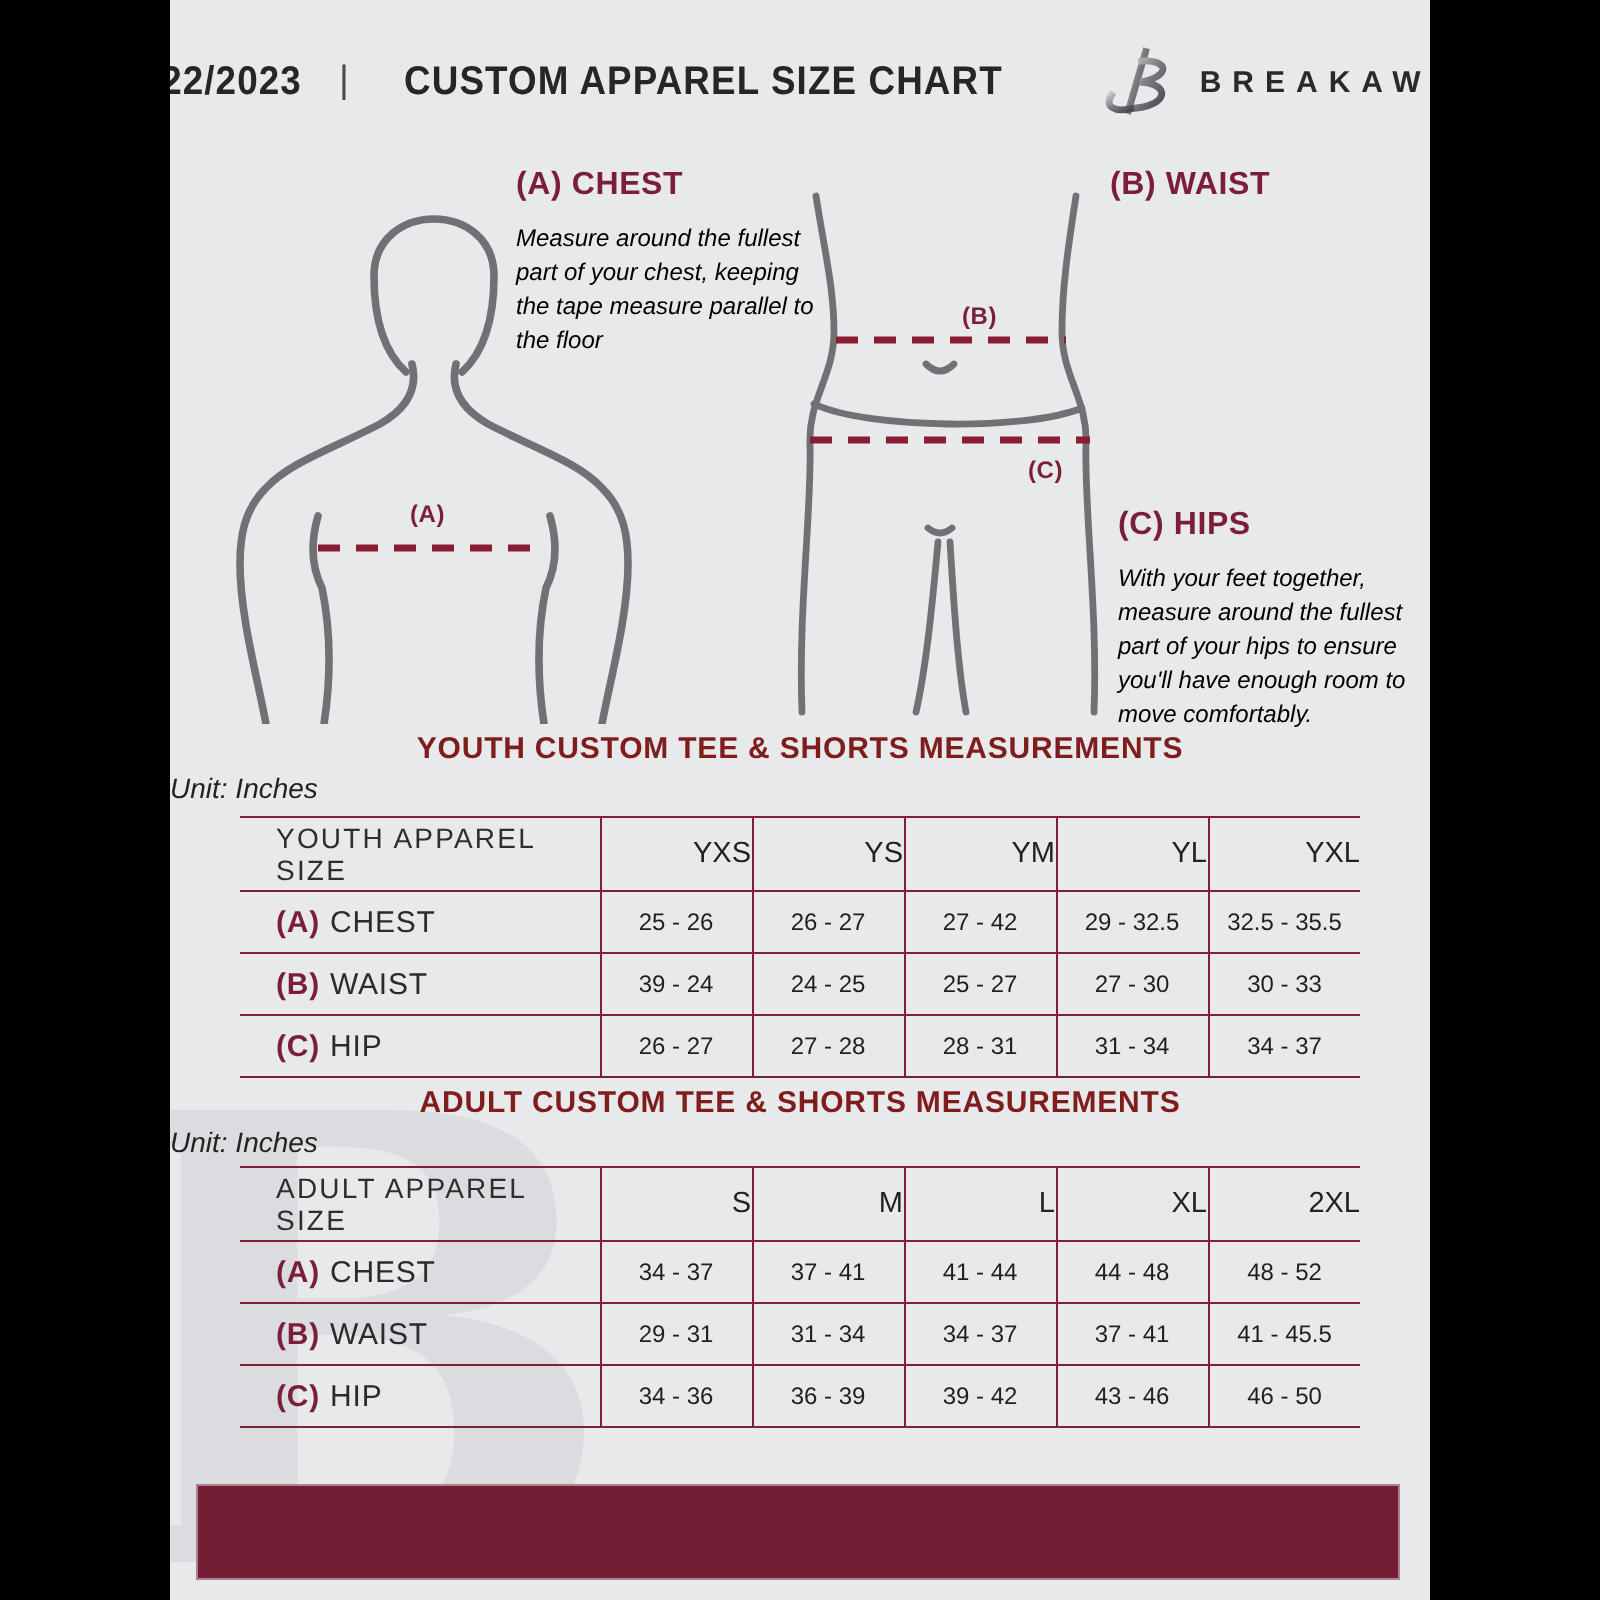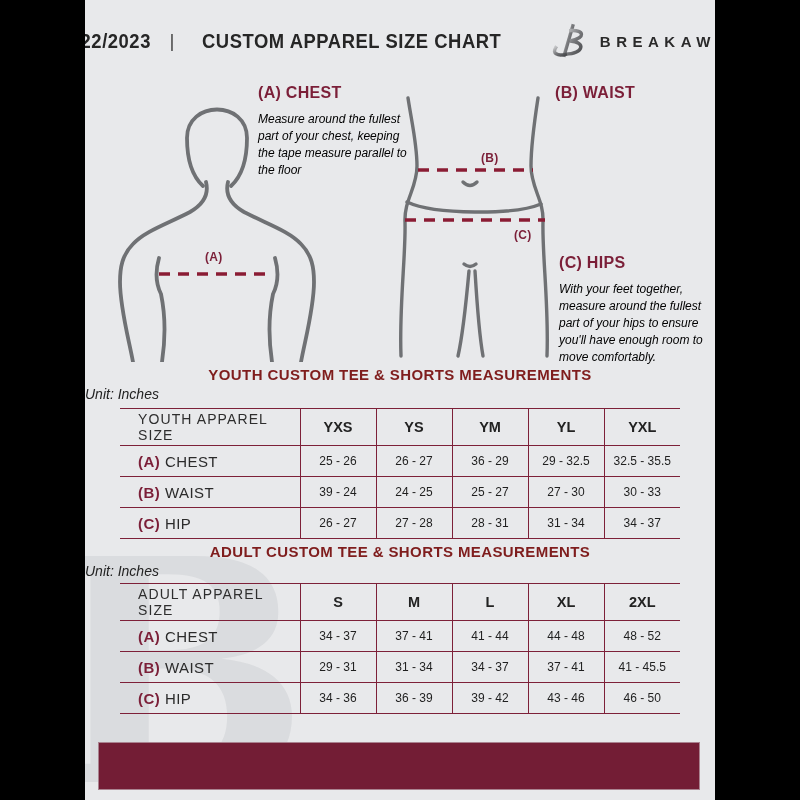--- a/index.html
+++ b/index.html
@@ -67,21 +67,21 @@
     position:absolute;left:35px;width:560px;border-collapse:collapse;table-layout:fixed;
   }
   .tbl-youth{top:408px;} .tbl-adult{top:583px;}
   .size-tbl col.c-label{width:180px;}
   .size-tbl col.c-val{width:76px;}
   .size-tbl th,.size-tbl td{
     border-top:1.5px solid #7d2038;border-bottom:1.5px solid #7d2038;
     padding:0;text-align:center;vertical-align:middle;
   }
   .size-tbl th+th,.size-tbl td+td{border-left:1.5px solid #7d2038;}
-  .size-tbl thead th{height:36px;font-size:14.5px;font-weight:bold;color:#222;}
+  .size-tbl thead th{height:36px;font-size:14.5px;font-weight:normal;color:#222;text-align:right;}
   .size-tbl thead th.lead{
     text-align:left;padding-left:18px;font-weight:normal;font-size:14px;
     letter-spacing:1.1px;color:#2e2e2e;
   }
   .size-tbl tbody td{height:30px;font-size:12px;color:#1f1f1f;}
   .size-tbl tbody td.lead{
     text-align:left;padding-left:18px;font-size:15px;color:#2b2b2b;letter-spacing:0.4px;
   }
   .size-tbl .pref{font-weight:bold;color:#7b1f38;margin-right:5px;}
   
@@ -187,21 +187,21 @@
         <th>YM</th>
         <th>YL</th>
         <th>YXL</th>
       </tr>
     </thead>
     <tbody>
       <tr>
         <td class="lead"><span class="pref">(A)</span><span>CHEST</span></td>
         <td>25 - 26</td>
         <td>26 - 27</td>
-        <td>36 - 29</td>
+        <td>27 - 42</td>
         <td>29 - 32.5</td>
         <td>32.5 - 35.5</td>
       </tr>
       <tr>
         <td class="lead"><span class="pref">(B)</span><span>WAIST</span></td>
         <td>39 - 24</td>
         <td>24 - 25</td>
         <td>25 - 27</td>
         <td>27 - 30</td>
         <td>30 - 33</td>

